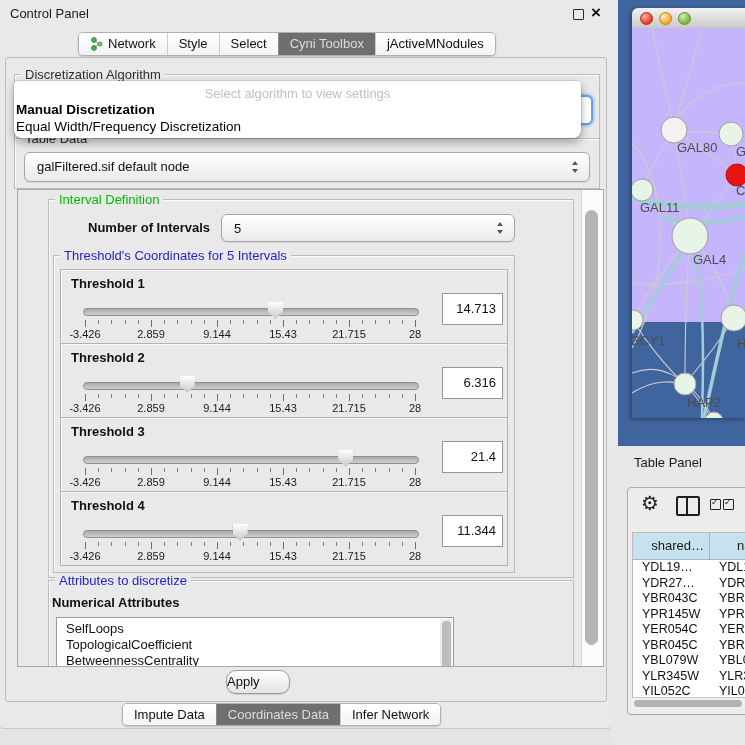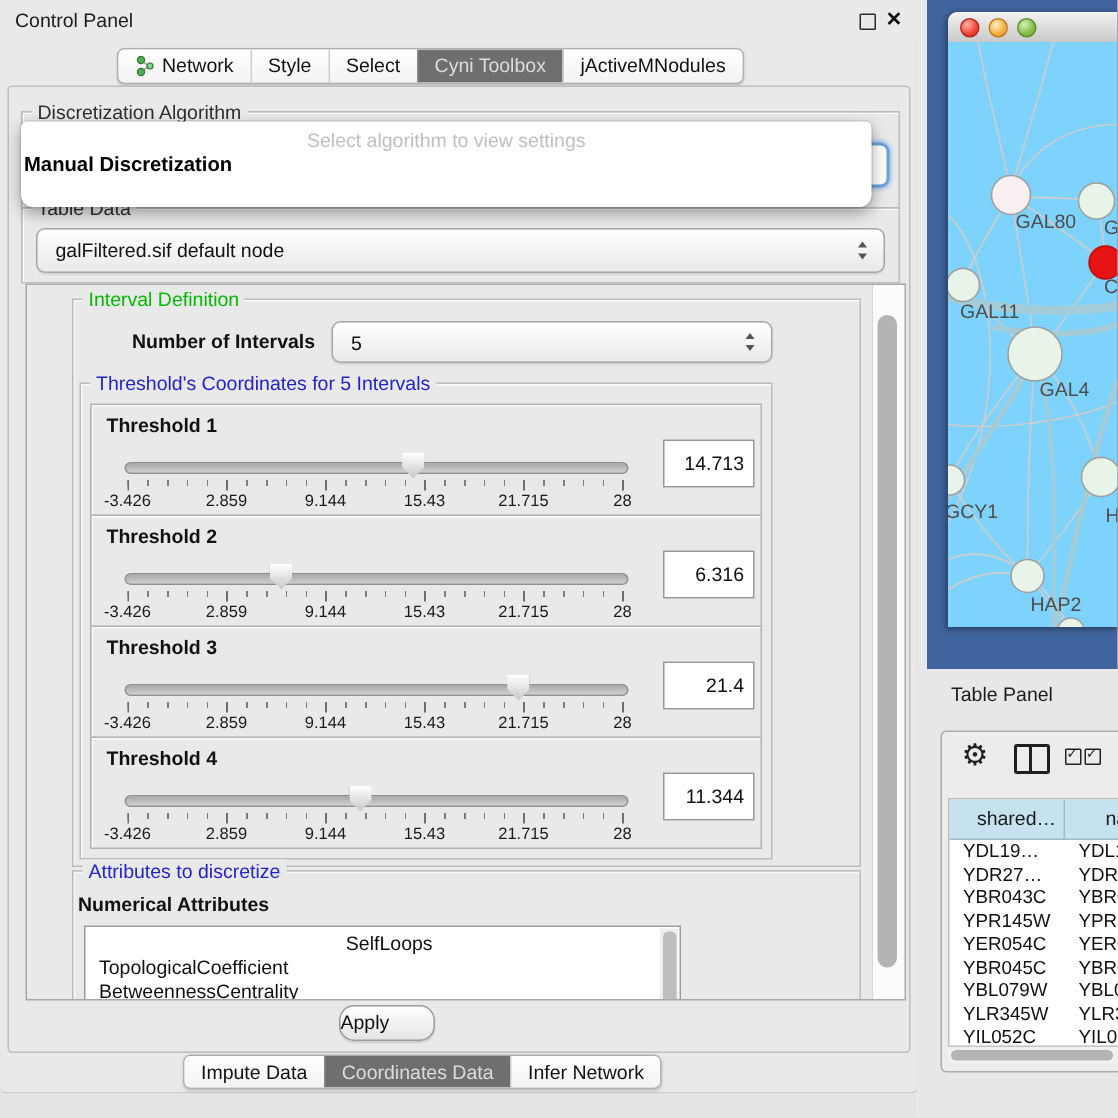--- a/index.html
+++ b/index.html
@@ -80,21 +80,21 @@
   #right-strip{position:absolute;left:611px;top:0;width:7px;height:745px;background:#e9e9e9;}
   #desktop{position:absolute;left:618px;top:0;width:127px;height:446px;background:#40649d;}
   #mac-window{position:absolute;left:14px;top:8px;width:113px;height:410px;border-radius:6px 0 0 0;
     overflow:hidden;box-shadow:-1px 1px 4px rgba(0,0,0,.4);}
   .mac-titlebar{position:absolute;left:0;top:0;width:100%;height:20px;
     background:linear-gradient(#f2f2f2,#c9c9c9);border-bottom:1px solid #8e8e8e;}
   .light{position:absolute;top:3.5px;width:13px;height:13px;border-radius:50%;}
   .light.red{left:8px;background:radial-gradient(circle at 35% 30%,#ffb3a6,#ee3d30 65%);border:1px solid #b2271c;box-sizing:border-box;}
   .light.yellow{left:27px;background:radial-gradient(circle at 35% 30%,#ffeebe,#f3a838 65%);border:1px solid #c07f17;box-sizing:border-box;}
   .light.green{left:46px;background:radial-gradient(circle at 35% 30%,#d7f0b2,#7cb940 65%);border:1px solid #5d8f27;box-sizing:border-box;}
-  #net-canvas{position:absolute;left:0;top:20px;width:113px;height:390px;background:#7dd3fc;}
+  #net-canvas{position:absolute;left:0;top:20px;width:113px;height:294px;background:#c4b5fd;}
 
   #table-panel-region{position:absolute;left:611px;top:446px;width:134px;height:299px;background:#e7e7e7;}
   .tp-title{position:absolute;left:23px;top:9px;font-size:13px;color:#1b1b1b;}
   .tp-panel{position:absolute;left:16px;top:41px;width:118px;height:226px;background:#ececec;
     border:1px solid #ababab;border-radius:4px 0 0 4px;}
   .gear-icon{position:absolute;left:13px;top:3px;font-size:20px;color:#1f1f1f;}
   .split-icon{position:absolute;left:48px;top:8px;width:20px;height:16px;border:2px solid #1f1f1f;border-radius:2px;}
   .split-icon:after{content:"";position:absolute;left:8px;top:0;bottom:0;width:2px;background:#1f1f1f;}
   .checks-icon{position:absolute;left:82px;top:11px;display:flex;gap:2px;}
   .mini-check{width:9px;height:9px;border:1.5px solid #222;border-radius:1px;position:relative;}
@@ -156,20 +156,21 @@
 
       <div class="group" style="left:8px;top:16px;width:584px;height:63px;">
         <span class="gtitle">Discretization Algorithm</span>
       </div>
 
       <div class="combo-focus"></div>
 
       <div class="popup">
         <div class="popup-hint">Select algorithm to view settings</div>
         <div class="popup-opt1">Manual Discretization</div>
+        <div class="popup-opt2">Equal Width/Frequency Discretization</div>
       </div>
 
       <div class="group" style="left:8px;top:80px;width:584px;height:49px;">
         <span class="gtitle">Table Data</span>
         <div class="combo" style="left:9px;top:13px;width:564px;">
           <span class="cval">galFiltered.sif default node</span>
           <span class="spin"></span>
         </div>
       </div>
 
@@ -254,21 +255,21 @@
               </div>
               <div class="val-box">11.344</div>
             </div>
           </div>
         </div>
 
         <div class="group" style="left:30px;top:390px;width:524px;height:148px;">
           <span class="gtitle blue">Attributes to discretize</span>
           <div style="position:absolute;left:3px;top:14px;font-size:13px;font-weight:700;color:#111;">Numerical Attributes</div>
           <div class="listbox">
-            <div class="li" style="margin-top:3px;text-align:center;">SelfLoops</div>
+            <div class="li" style="margin-top:3px;">SelfLoops</div>
             <div class="li">TopologicalCoefficient</div>
             <div class="li">BetweennessCentrality</div>
             <div class="list-vscroll">
                 <div class="thumb"></div>
               </div>
           </div>
         </div>
 
         <div class="vscroll">
             <div class="thumb"></div>

